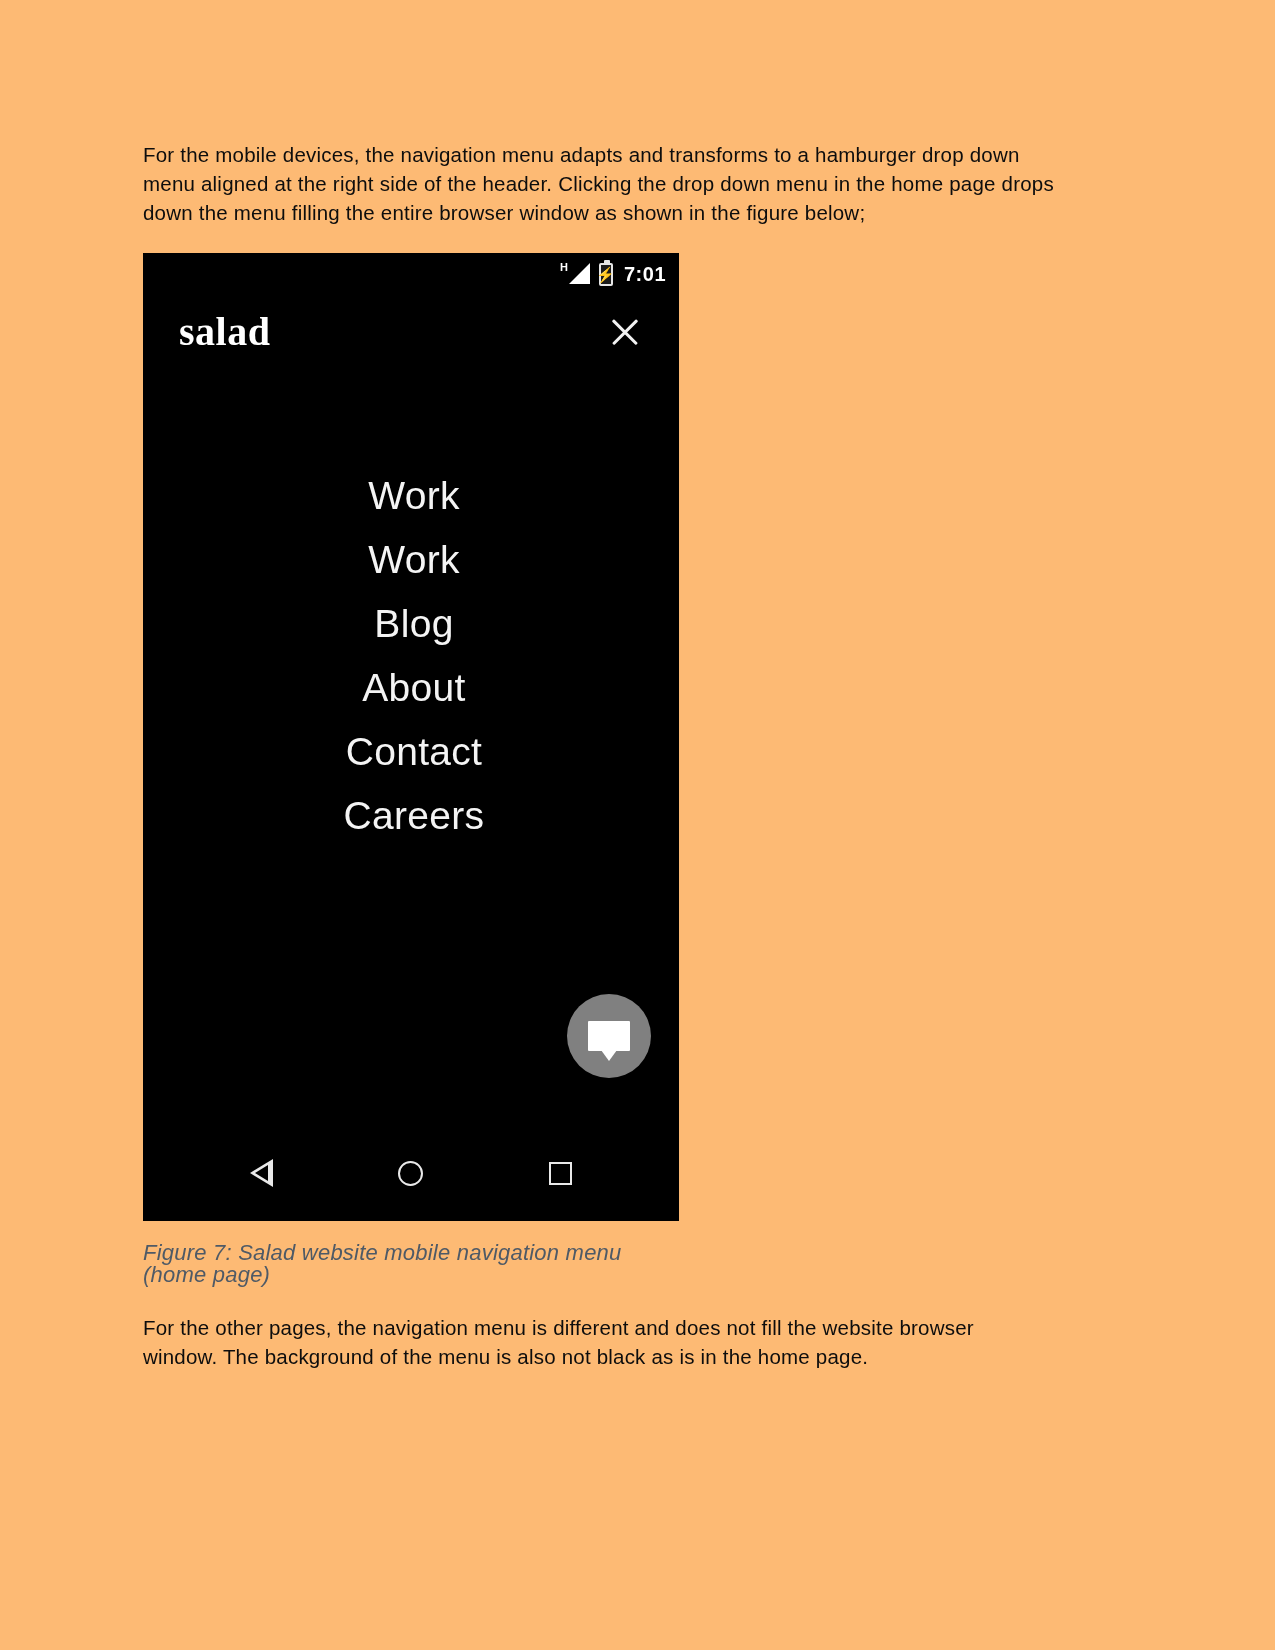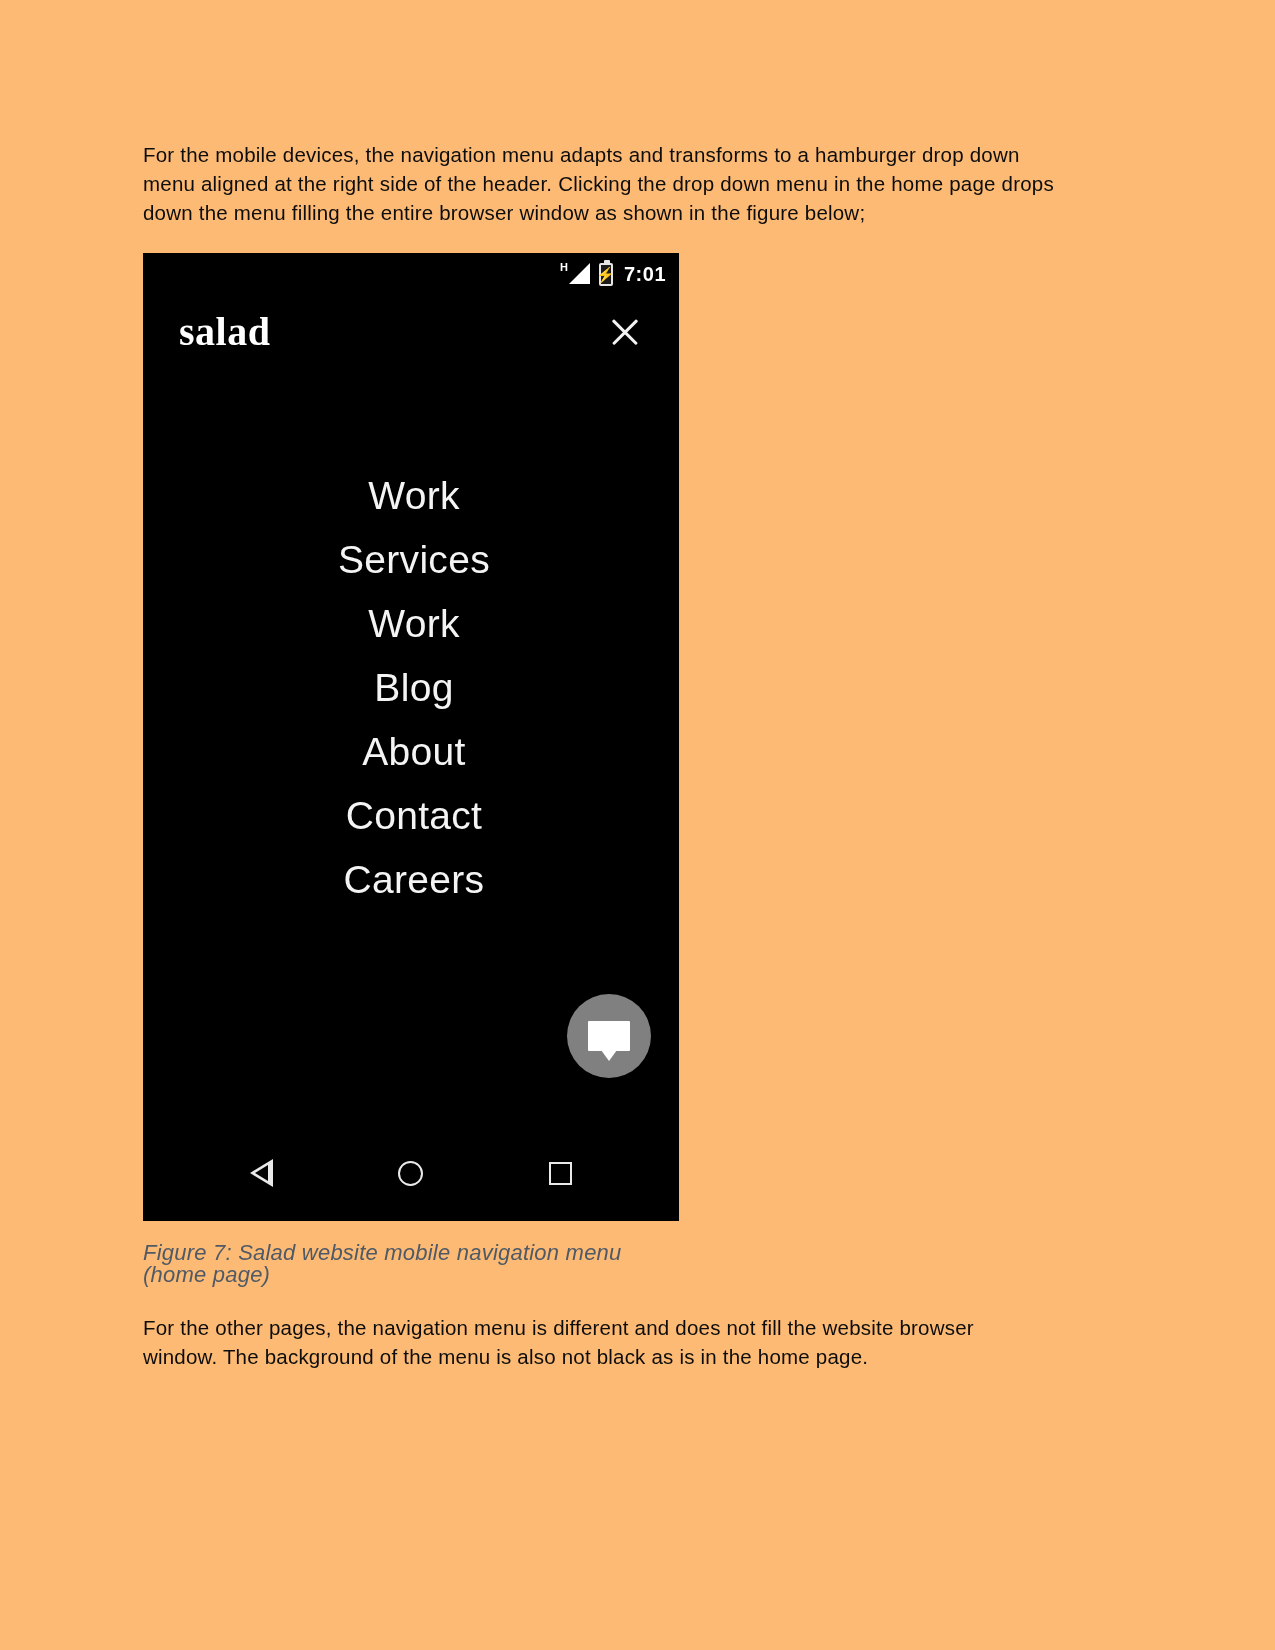--- a/index.html
+++ b/index.html
@@ -321,21 +321,20 @@
           <span class="sb-time">7:01</span>
         </div>
 
         <div class="phone-header">
           <span class="brand">salad</span>
           <span class="close-btn"></span>
         </div>
 
         <ul class="nav-list">
           <li class="nav-item">Work</li>
-          <li class="nav-item">Services</li>
           <li class="nav-item">Work</li>
           <li class="nav-item">Blog</li>
           <li class="nav-item">About</li>
           <li class="nav-item">Contact</li>
           <li class="nav-item">Careers</li>
         </ul>
 
         <div class="chat-fab">
           <span class="chat-glyph"></span>
         </div>

